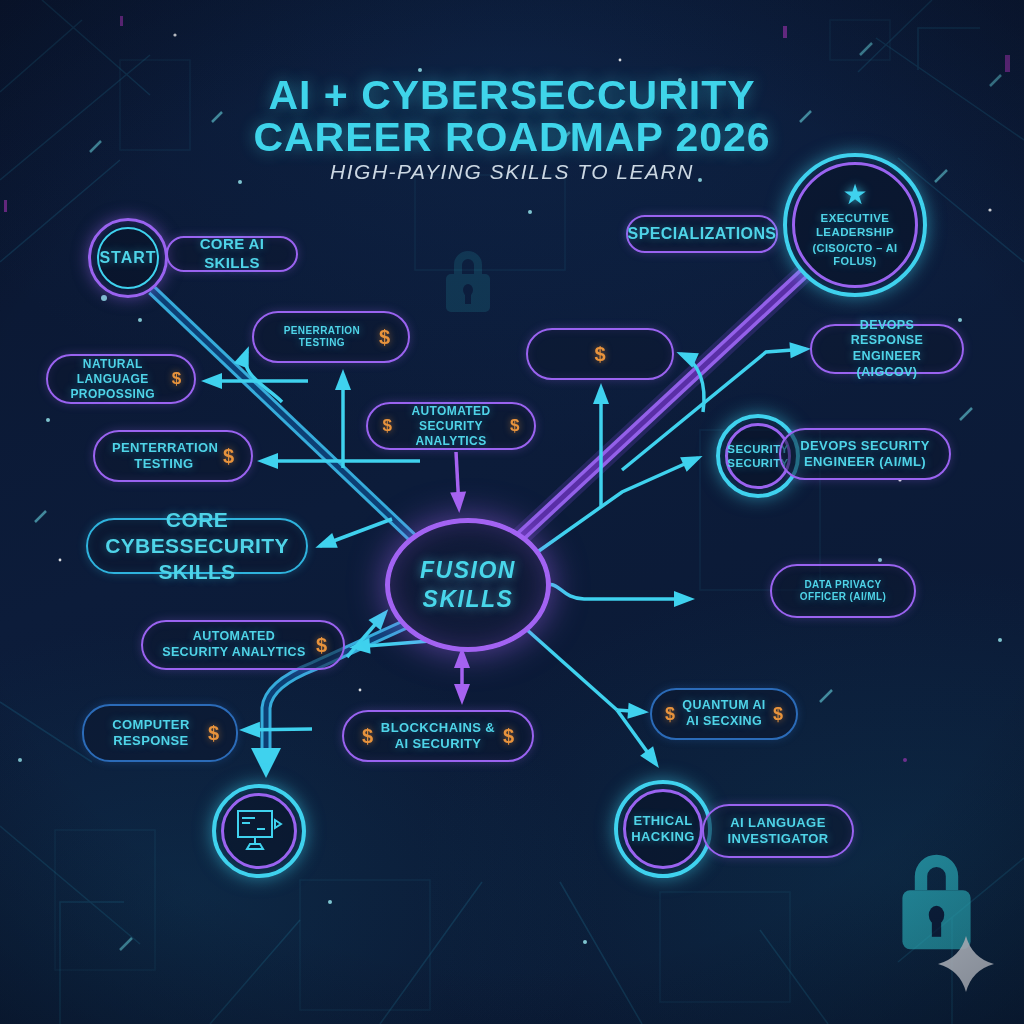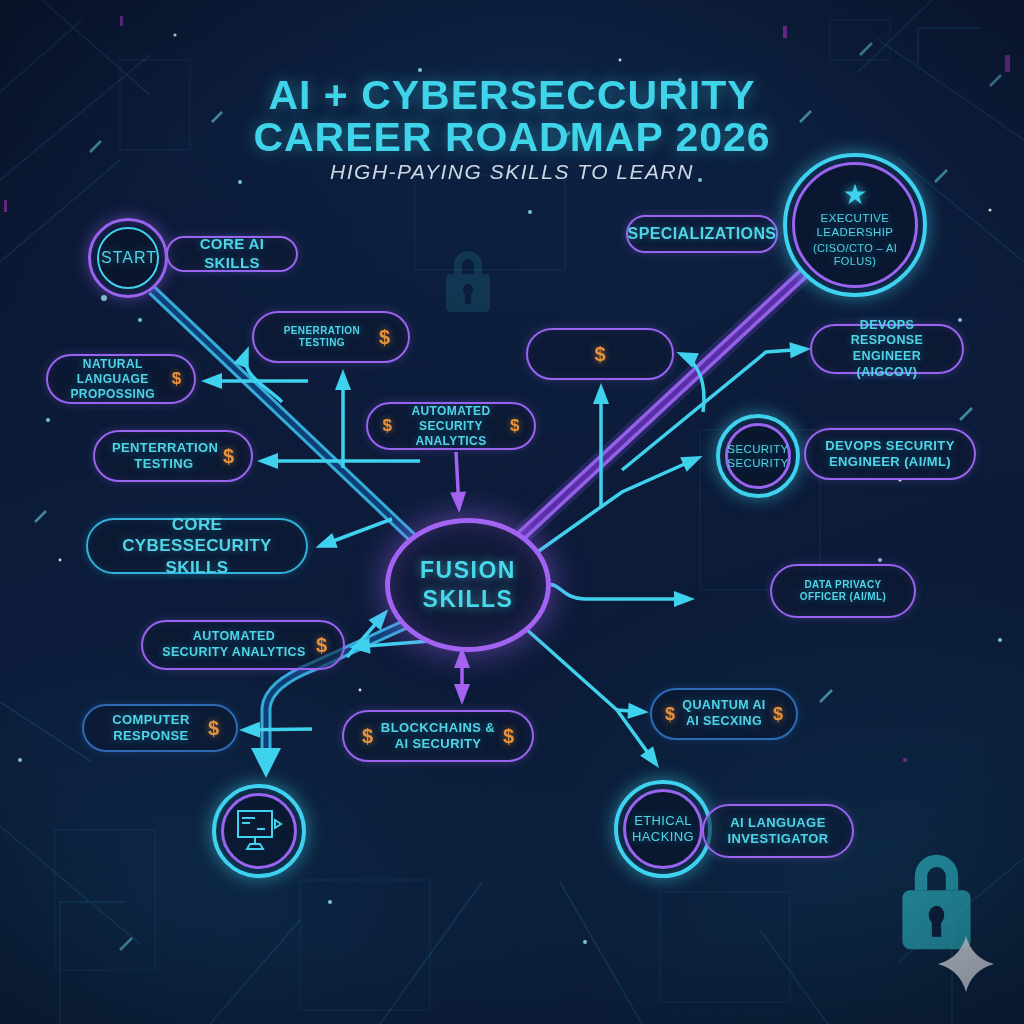--- a/index.html
+++ b/index.html
@@ -31,29 +31,29 @@
   .b-cyan{border-color:#2fb3dd;box-shadow:0 0 10px rgba(47,179,221,.3), inset 0 0 8px rgba(47,179,221,.12);}
   .b-blue{border-color:#2b6bb8;box-shadow:0 0 8px rgba(43,107,184,.3);}
   .dollar{color:#e8933c;font-weight:bold;font-size:20px;text-shadow:0 0 7px rgba(232,147,60,.55);flex:0 0 auto;}
   
   .circle{position:absolute;border-radius:50%;box-sizing:border-box;display:flex;align-items:center;justify-content:center;}
   .oc{border:4px solid #3fd2ee;box-shadow:0 0 18px rgba(63,210,238,.55), inset 0 0 12px rgba(63,210,238,.18);}
   .op{border:3px solid #9a63f0;box-shadow:0 0 16px rgba(154,99,240,.5), inset 0 0 10px rgba(154,99,240,.2);}
   .ic{border-radius:50%;box-sizing:border-box;display:flex;flex-direction:column;align-items:center;justify-content:center;
     background:rgba(9,18,38,.55);text-align:center;}
   .ip{border:3px solid #9a63f0;width:calc(100% - 10px);height:calc(100% - 10px);}
-  .icc{border:2px solid #3fd2ee;width:calc(100% - 12px);height:calc(100% - 12px);align-items:flex-end;}
-  .c-lbl{color:#4fd4e8;font-weight:normal;line-height:1.25;letter-spacing:.4px;text-shadow:0 0 8px rgba(63,210,238,.45);}
+  .icc{border:2px solid #3fd2ee;width:calc(100% - 12px);height:calc(100% - 12px);}
+  .c-lbl{color:#4fd4e8;font-weight:bold;line-height:1.25;letter-spacing:.4px;text-shadow:0 0 8px rgba(63,210,238,.45);}
   
   .fusion{position:absolute;left:385px;top:518px;width:156px;height:124px;border:5px solid #a263f2;border-radius:50%;
     background:radial-gradient(ellipse at center,#15203f 0%,#0d1834 72%);
     box-shadow:0 0 34px rgba(162,99,242,.55), inset 0 0 26px rgba(162,99,242,.28);
     display:flex;align-items:center;justify-content:center;z-index:2;}
   .fusion .lbl{font-size:23px;color:#49d7ea;font-weight:bold;text-align:center;line-height:1.25;letter-spacing:1.5px;
-    text-shadow:0 0 10px rgba(73,215,234,.6);width:110px;}
+    text-shadow:0 0 10px rgba(73,215,234,.6);width:110px;font-style:italic;}
   .star{font-size:28px;color:#3fd2ee;line-height:1;text-shadow:0 0 10px rgba(63,210,238,.8);}
 </style>
 </head>
 <body>
 
 <div id="canvas">
 
   <svg id="decor" class="layer" width="1024" height="1024">
     <g stroke="#2aa6c8" stroke-width="1.5" opacity="0.17" fill="none">
       <path d="M0,180 L150,55"></path>
@@ -241,40 +241,40 @@
   <div class="pill b-purple node" style="left:93px;top:430px;width:160px;height:52px">
     <span class="lbl" style="font-size:13px;width:104px">PENTERRATION TESTING</span>
     <span class="dollar">$</span>
   </div>
 
   <div class="circle oc node" style="left:716px;top:414px;width:84px;height:84px">
     <div class="ic ip">
         <span class="c-lbl" style="font-size:11.5px;width:66px">SECURITY SECURITY</span>
       </div>
   </div>
-  <div class="pill b-purple node" style="left:804px;top:428px;width:172px;height:52px">
+  <div class="pill b-purple node" style="left:779px;top:428px;width:172px;height:52px">
     <span class="lbl" style="font-size:13px;width:140px">DEVOPS SECURITY ENGINEER (AI/ML)</span>
   </div>
   <div class="pill b-cyan node" style="left:86px;top:518px;width:222px;height:56px">
-    <span class="lbl" style="font-size:17px;width:200px">CORE CYBESSECURITY SKILLS</span>
+    <span class="lbl" style="font-size:21px;width:200px">CORE CYBESSECURITY SKILLS</span>
   </div>
 
   <div class="fusion">
     <span class="lbl">FUSION SKILLS</span>
   </div>
 
   <div class="pill b-purple node" style="left:770px;top:564px;width:146px;height:54px">
     <span class="lbl" style="font-size:10px;width:120px">DATA PRIVACY OFFICER (AI/ML)</span>
   </div>
 
   <div class="pill b-purple node" style="left:141px;top:620px;width:204px;height:50px">
     <span class="lbl" style="font-size:12.5px;width:150px">AUTOMATED SECURITY ANALYTICS</span>
     <span class="dollar">$</span>
   </div>
-  <div class="pill b-blue node" style="left:82px;top:704px;width:156px;height:48px">
+  <div class="pill b-blue node" style="left:82px;top:704px;width:156px;height:58px">
     <span class="lbl" style="font-size:13px;width:100px">COMPUTER RESPONSE</span>
     <span class="dollar">$</span>
   </div>
   <div class="pill b-purple node" style="left:342px;top:710px;width:192px;height:52px">
     <span class="dollar">$</span>
     <span class="lbl" style="font-size:13px;width:116px">BLOCKCHAINS &amp; AI SECURITY</span>
     <span class="dollar">$</span>
   </div>
   <div class="pill b-blue node" style="left:650px;top:688px;width:148px;height:52px">
     <span class="dollar" style="font-size:18px">$</span>

